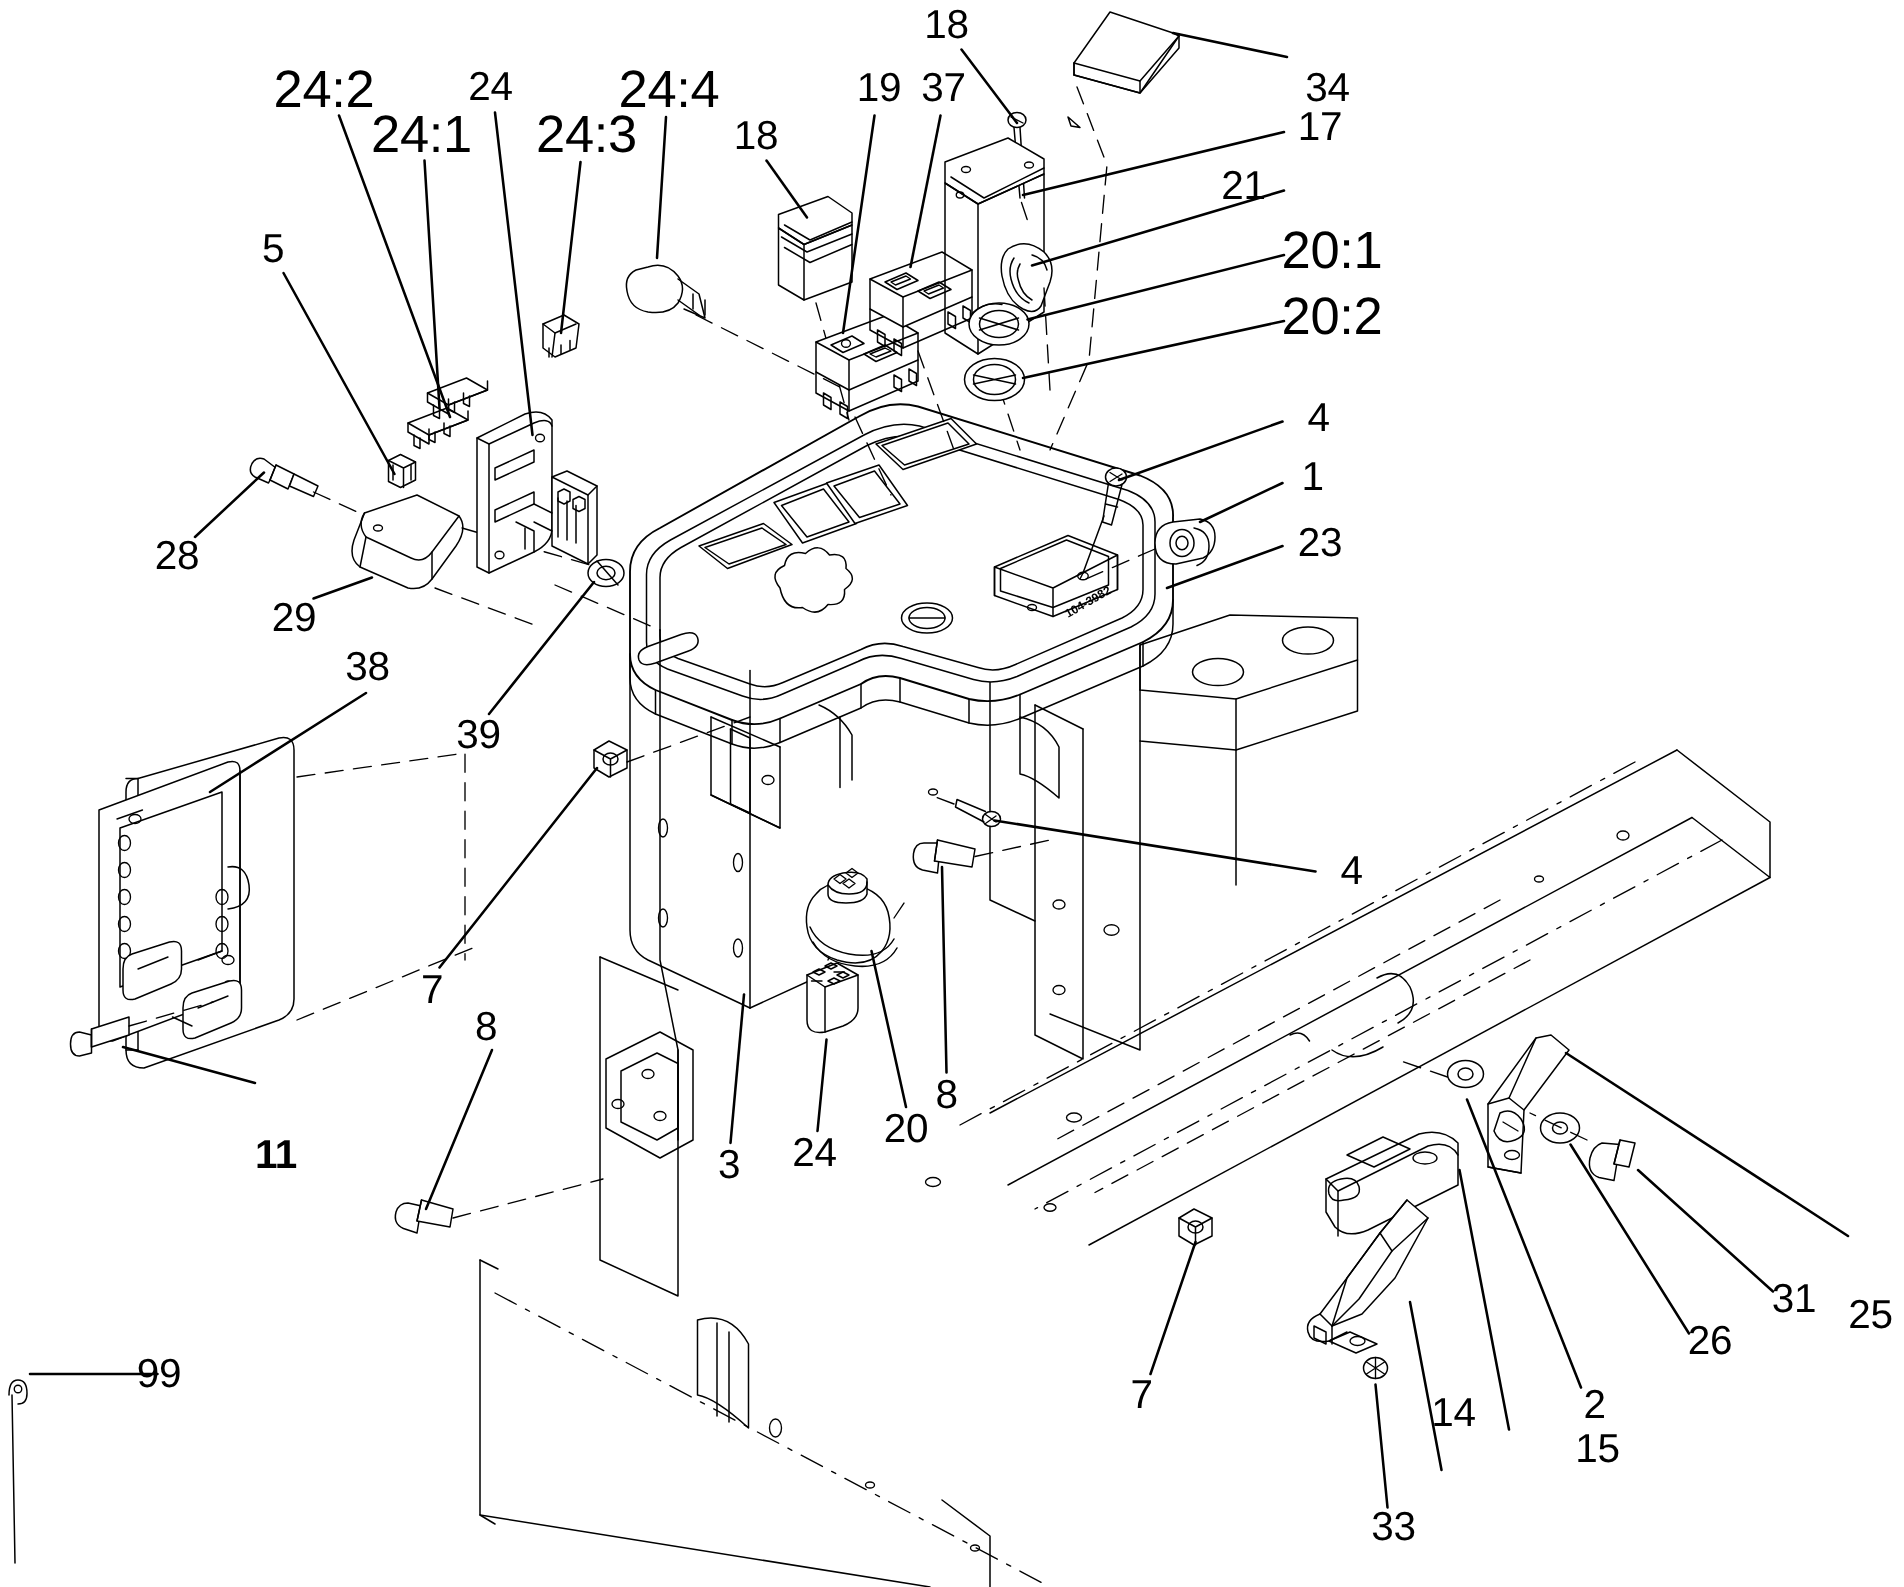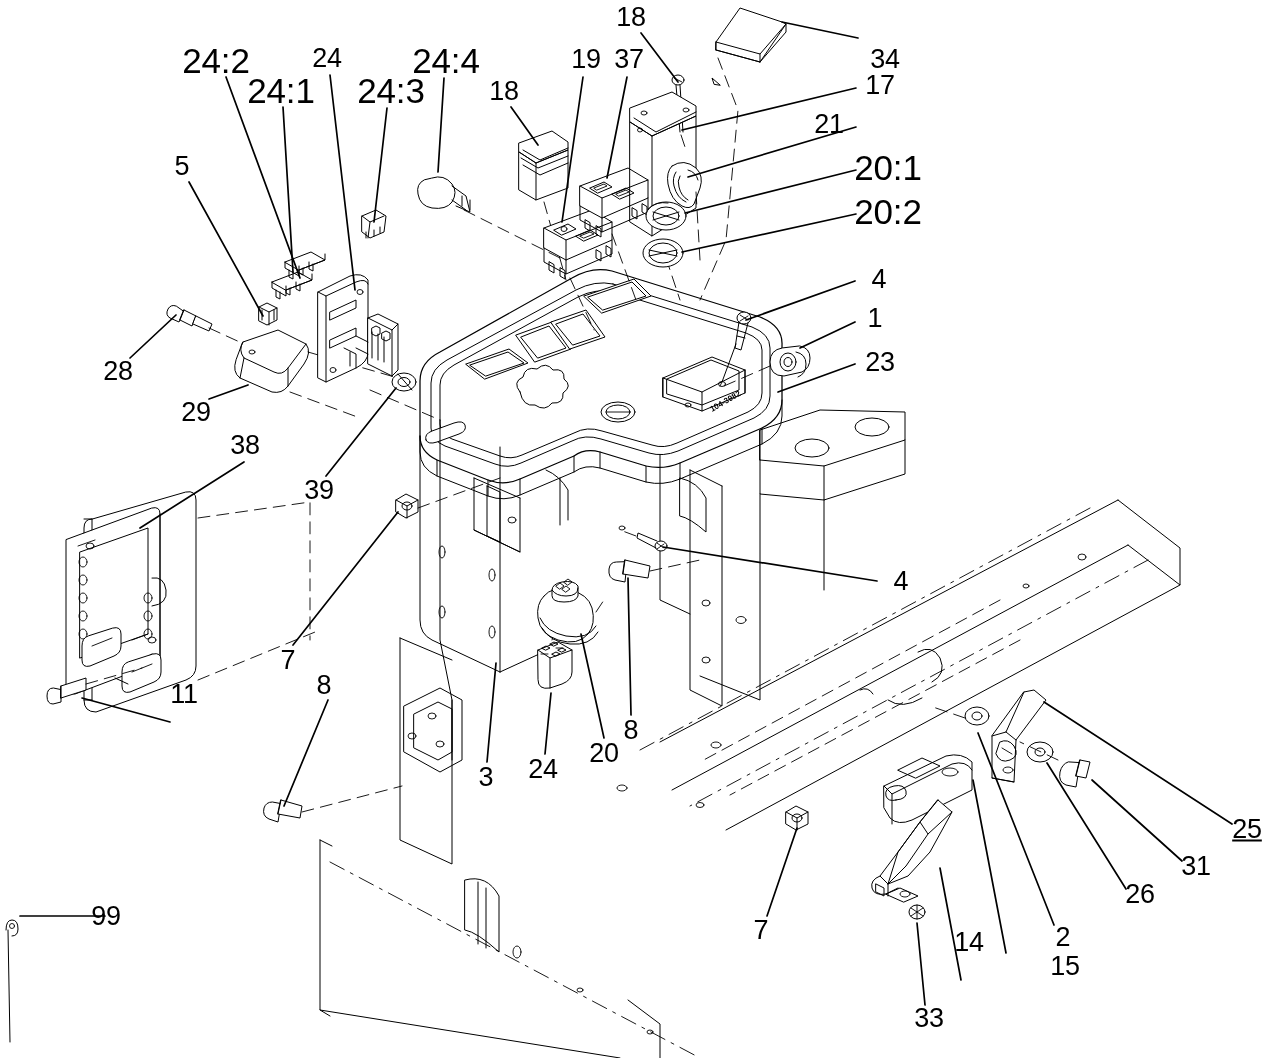--- a/index.html
+++ b/index.html
@@ -600,26 +600,26 @@
       <div class="callout" style="left: 879px; top: 279px;">4</div>
       <div class="callout" style="left: 875px; top: 318px;">1</div>
       <div class="callout" style="left: 880px; top: 362px;">23</div>
       <div class="callout" style="left: 118px; top: 371px;">28</div>
       <div class="callout" style="left: 196px; top: 412px;">29</div>
       <div class="callout" style="left: 245px; top: 445px;">38</div>
       <div class="callout" style="left: 319px; top: 490px;">39</div>
       <div class="callout" style="left: 901px; top: 581px;">4</div>
       <div class="callout" style="left: 288px; top: 660px;">7</div>
       <div class="callout" style="left: 324px; top: 685px;">8</div>
-      <div class="callout" style="left: 184px; top: 694px;">11</div>
+      <div class="callout" style="left: 184px; top: 770px; font-weight: bold;">11</div>
       <div class="callout" style="left: 486px; top: 777px;">3</div>
       <div class="callout" style="left: 543px; top: 769px;">24</div>
       <div class="callout" style="left: 604px; top: 753px;">20</div>
       <div class="callout" style="left: 631px; top: 730px;">8</div>
-      <div class="callout" style="left: 1247px; top: 829px; text-decoration: underline;">25</div>
+      <div class="callout" style="left: 1247px; top: 877px;">25</div>
       <div class="callout" style="left: 1196px; top: 866px;">31</div>
       <div class="callout" style="left: 1140px; top: 894px;">26</div>
       <div class="callout" style="left: 1063px; top: 937px;">2</div>
       <div class="callout" style="left: 1065px; top: 966px;">15</div>
       <div class="callout" style="left: 969px; top: 942px;">14</div>
       <div class="callout" style="left: 929px; top: 1018px;">33</div>
       <div class="callout" style="left: 761px; top: 930px;">7</div>
       <div class="callout" style="left: 106px; top: 916px;">99</div>
     </div>
 

